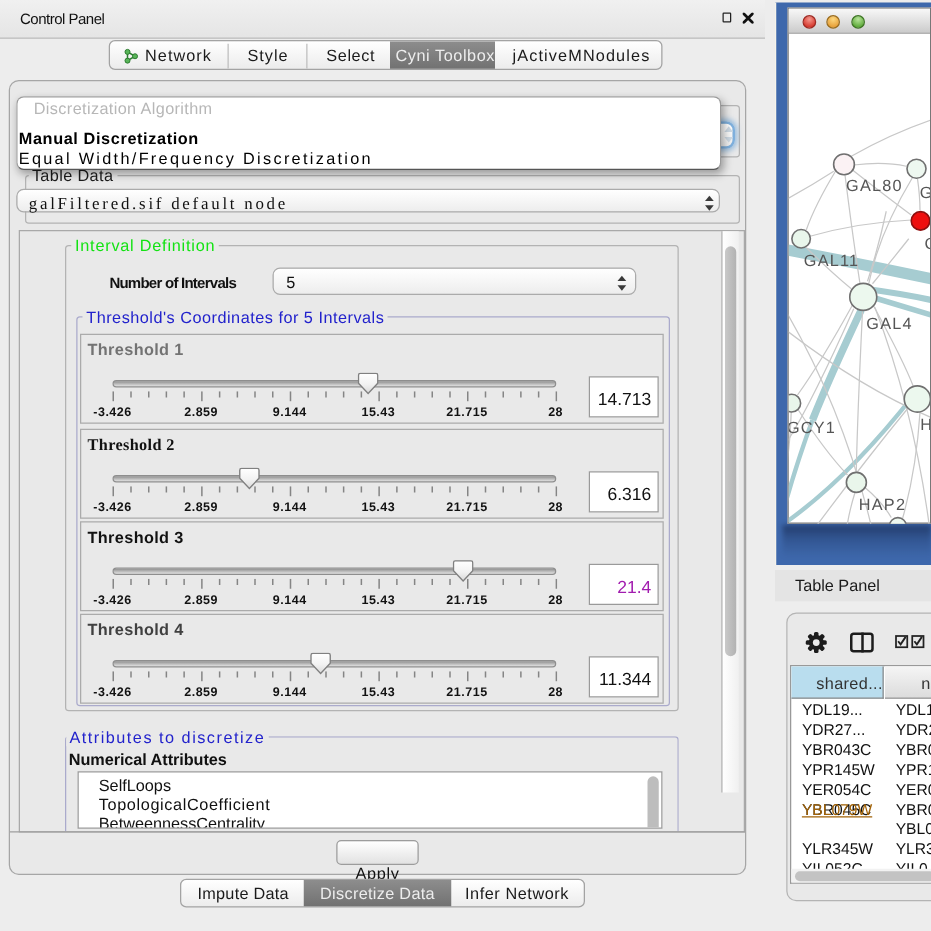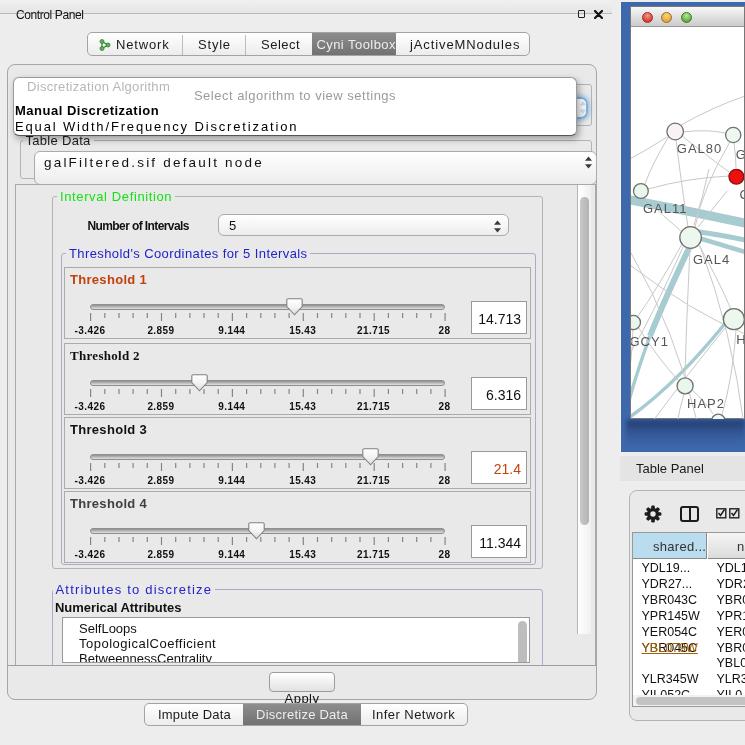--- a/index.html
+++ b/index.html
@@ -3,21 +3,21 @@
 <meta charset="utf-8">
 <style>
 * { margin:0; padding:0; box-sizing:border-box; }
 html,body { width:745px; height:745px; }
 body { position:relative; background:#ededed; font-family:"Liberation Sans", sans-serif; overflow:hidden; }
 .abs { position:absolute; }
 </style>
 </head>
 <body>
 
-<div class="abs" style="left:0;top:0;width:612px;height:14px;background:linear-gradient(#f0f0f0,#e5e5e5);border-bottom:1px solid #b9b9b9;">
+<div class="abs" style="left:0;top:0;width:612px;height:31px;background:linear-gradient(#f0f0f0,#e5e5e5);border-bottom:1px solid #b9b9b9;">
   <div class="abs" style="left:16px;top:8px;font-size:12px;color:#111;letter-spacing:-0.4px;">Control Panel</div>
   <div class="abs" style="left:577.5px;top:10px;width:7.5px;height:7.5px;border:1.5px solid #222;border-radius:1px;"></div>
   <svg class="abs" style="left:594px;top:10px;" width="9" height="9" viewBox="0 0 9 9">
       <path d="M1 1 L8 8 M8 1 L1 8" stroke="#111" stroke-width="2.2" stroke-linecap="round"></path>
     </svg>
 </div>
 
 <div class="abs" style="left:87px;top:32px;width:443px;height:24px;background:linear-gradient(#ffffff,#ececec);border:1px solid #a3a3a3;border-radius:5px;font-size:13px;color:#1a1a1a;overflow:hidden;">
   <svg class="abs" style="left:10px;top:5px;" width="14" height="14" viewBox="0 0 14 14">
     <path d="M4 3.5 L10 7 M4 10.5 L10 7 M4 3.5 L4 10.5" stroke="#2e7d32" stroke-width="1.2" fill="none"></path>
@@ -40,21 +40,21 @@
 
 <div class="abs" style="left:430px;top:97px;width:158px;height:22px;background:linear-gradient(#ffffff,#eeeeee);border:2.5px solid #7fb0dd;border-radius:7px;box-shadow:0 0 4px 2px rgba(110,165,215,0.6);">
   <svg class="abs" style="left:146px;top:1px;" width="10" height="15" viewBox="0 0 10 15">
     <path d="M5 1 L8.5 5.5 L1.5 5.5 Z" fill="#cdd9e3"></path>
       <path d="M5 14 L8.5 9.5 L1.5 9.5 Z" fill="#cdd9e3"></path>
   </svg>
 </div>
 
 <div class="abs" style="left:20px;top:140px;width:572px;height:39px;border:1px solid #b3b3b3;border-radius:3px;"></div>
 <div class="abs" style="left:22.5px;top:133px;background:#e9e9e9;padding:0 3px;font-size:13px;color:#1c1c1c;letter-spacing:0.3px;">Table Data</div>
-<div class="abs" style="left:34px;top:151px;width:563px;height:34px;background:linear-gradient(#ffffff,#ededed);border:1px solid #ababab;border-radius:6px;">
+<div class="abs" style="left:13px;top:151px;width:563px;height:19px;background:linear-gradient(#ffffff,#ededed);border:1px solid #ababab;border-radius:6px;font-family:Liberation Serif, serif;">
   <div class="abs" style="left:9px;top:2.5px;font-size:13.5px;color:#111;letter-spacing:2.2px;">galFiltered.sif default node</div>
   <svg class="abs" style="left:549px;top:3.5px;" width="9" height="13" viewBox="0 0 9 13">
     <path d="M4.5 0.5 L8 4.8 L1 4.8 Z" fill="#3a3a3a"></path>
       <path d="M4.5 12.5 L8 8.2 L1 8.2 Z" fill="#3a3a3a"></path>
   </svg>
 </div>
 
 <div class="abs" style="left:15px;top:184px;width:581px;height:482px;border:1px solid #a9a9a9;background:#e9e9e9;"></div>
 
 <div class="abs" style="left:52px;top:196px;width:491px;height:373px;border:1px solid #b3b3b3;border-radius:3px;"></div>
@@ -67,21 +67,21 @@
     <path d="M4.5 0.5 L8 4.8 L1 4.8 Z" fill="#3a3a3a"></path>
       <path d="M4.5 12.5 L8 8.2 L1 8.2 Z" fill="#3a3a3a"></path>
   </svg>
 </div>
 
 <div class="abs" style="left:61px;top:253px;width:475px;height:312px;border:1px solid #aaaacc;border-radius:3px;"></div>
 <div class="abs" style="left:66px;top:246px;background:#e9e9e9;padding:0 3px;font-size:13px;color:#2222cc;letter-spacing:0.4px;">Threshold's Coordinates for 5 Intervals</div>
 
 <div id="thresholds">
     <div class="abs" style="left:64px;top:267px;width:467px;height:72px;border:1px solid #ababab;background:#e9e9e9;">
-      <div class="abs" style="left:5px;top:4px;font-size:13px;font-weight:bold;color:#c2410c;letter-spacing:0.3px;">Threshold 1</div>
+      <div class="abs" style="left:5px;top:4px;font-size:13px;font-weight:bold;color:#737373;letter-spacing:0.3px;">Threshold 1</div>
       <div class="abs" style="left:25px;top:36px;width:354.5px;height:6px;background:linear-gradient(#8f8f8f,#e2e2e2);border:1px solid #8e8e8e;border-radius:3px;"></div>
       <svg class="abs" style="left:24px;top:44.5px;" width="356.5" height="8" viewBox="0 0 356.5 8">
         <rect x="1.0" y="0" width="1.2" height="8.5" fill="#858585"></rect>
         <rect x="15.2" y="0" width="1.2" height="5" fill="#858585"></rect>
         <rect x="29.4" y="0" width="1.2" height="5" fill="#858585"></rect>
         <rect x="43.5" y="0" width="1.2" height="5" fill="#858585"></rect>
         <rect x="57.7" y="0" width="1.2" height="5" fill="#858585"></rect>
         <rect x="71.9" y="0" width="1.2" height="8.5" fill="#858585"></rect>
         <rect x="86.1" y="0" width="1.2" height="5" fill="#858585"></rect>
         <rect x="100.3" y="0" width="1.2" height="5" fill="#858585"></rect>
@@ -216,21 +216,21 @@
      <path d="M2.2 0.7 H14.8 Q16.2 0.7 16.2 2.1 V8.6 L8.5 16.8 L0.8 8.6 V2.1 Q0.8 0.7 2.2 0.7 Z" fill="url(#g2)" stroke="#808080" stroke-width="1.1"></path>
      <defs>
           <linearGradient id="g2" x1="0" y1="0" x2="0" y2="1">
             <stop offset="0" stop-color="#ffffff"></stop>
             <stop offset="0.55" stop-color="#f2f2f2"></stop>
             <stop offset="1" stop-color="#d9d9d9"></stop>
           </linearGradient>
         </defs>
    </svg>
       <div class="abs" style="left:406px;top:33px;width:56px;height:33px;background:#fff;border:1px solid #9a9a9a;">
-        <div class="abs" style="right:5px;top:9px;font-size:14px;color:#c2410c;">21.4</div>
+        <div class="abs" style="right:5px;top:9px;font-size:14px;color:#a21caf;">21.4</div>
       </div>
     </div>
     <div class="abs" style="left:64px;top:491px;width:467px;height:72px;border:1px solid #ababab;background:#e9e9e9;">
       <div class="abs" style="left:5px;top:4px;font-size:13px;font-weight:bold;color:#404040;letter-spacing:0.3px;">Threshold 4</div>
       <div class="abs" style="left:25px;top:36px;width:354.5px;height:6px;background:linear-gradient(#8f8f8f,#e2e2e2);border:1px solid #8e8e8e;border-radius:3px;"></div>
       <svg class="abs" style="left:24px;top:44.5px;" width="356.5" height="8" viewBox="0 0 356.5 8">
         <rect x="1.0" y="0" width="1.2" height="8.5" fill="#858585"></rect>
         <rect x="15.2" y="0" width="1.2" height="5" fill="#858585"></rect>
         <rect x="29.4" y="0" width="1.2" height="5" fill="#858585"></rect>
         <rect x="43.5" y="0" width="1.2" height="5" fill="#858585"></rect>
@@ -418,16 +418,15 @@
       <div class="abs" style="left:8.5px;top:155.2px;font-size:12.5px;color:#111;">YIL052C</div>
       <div class="abs" style="left:83.5px;top:155.2px;font-size:12.5px;color:#111;">YIL0</div>
     </div>
 
   <div class="abs" style="left:0;top:162px;width:113px;height:13px;background:#f2f2f2;"></div>
   <div class="abs" style="left:3px;top:164px;width:112px;height:8px;background:#c3c3c3;border-radius:4px;"></div>
 </div>
 
 <div class="abs" style="left:13px;top:77px;width:564px;height:59px;background:#ffffff;border:1px solid #9a9a9a;border-bottom:1px solid #555;border-radius:6px;box-shadow:2px 3px 7px rgba(0,0,0,0.35);">
   <div class="abs" style="left:13px;top:1px;font-size:13px;color:#b7b7b7;letter-spacing:0.3px;">Discretization Algorithm</div>
-  <div class="abs" style="left:0;top:10px;width:562px;text-align:center;font-size:13px;color:#9b9b9b;letter-spacing:0.5px;">Select algorithm to view settings</div>
   <div class="abs" style="left:1px;top:25px;font-size:13px;font-weight:bold;color:#000;letter-spacing:0.5px;">Manual Discretization</div>
   <div class="abs" style="left:1px;top:41px;font-size:13px;color:#000;letter-spacing:1.85px;">Equal Width/Frequency Discretization</div>
 </div>
 
 </body></html>

